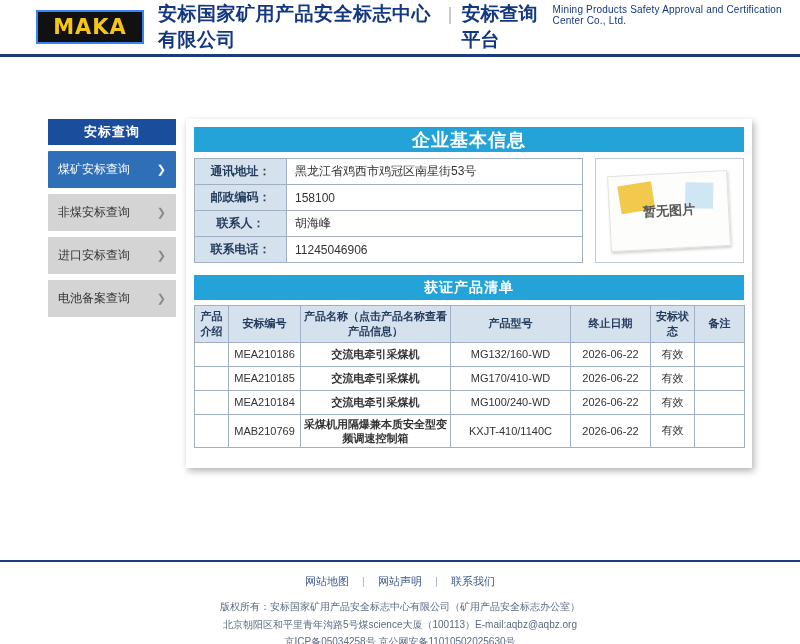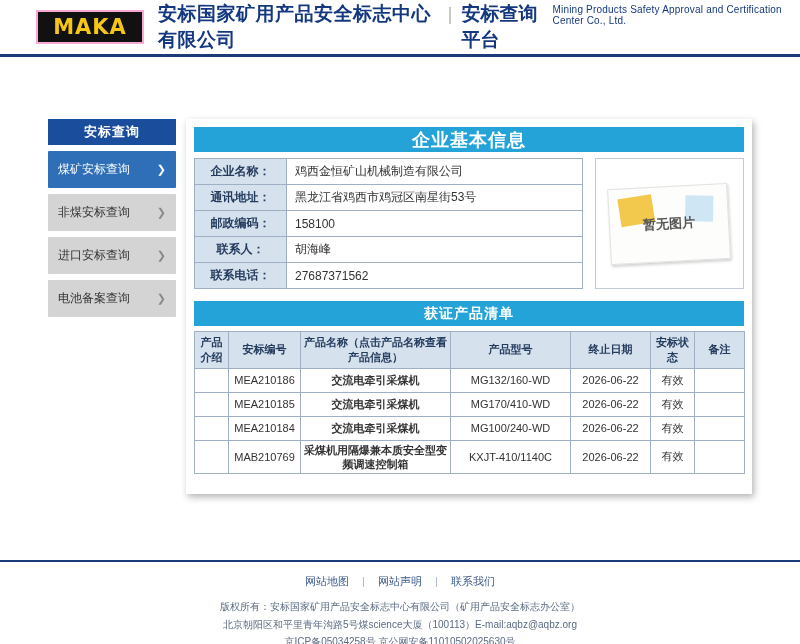--- a/index.html
+++ b/index.html
@@ -24,21 +24,21 @@
     background: #ffffff;
     border-bottom: 3px solid #1b3c78;
     display: flex;
     align-items: center;
     padding-left: 36px;
   }
   .logo {
     width: 108px;
     height: 34px;
     background: #111111;
-    border: 2px solid #f9a8d4;
+    border: 2px solid #3b82f6;
     display: flex;
     align-items: center;
     justify-content: center;
     margin-right: 14px;
     flex: none;
   }
   .logo-text {
     color: #f5c518;
     font-weight: bold;
     font-size: 21px;
@@ -337,39 +337,35 @@
       </div>
     </div>
 
     <div class="content">
 
       <div class="panel-title">企业基本信息</div>
 
       <div class="info-area">
         <table class="info-table">
           <tbody>
-            <tr>
-              <td class="info-label">企业名称：</td>
-              <td class="info-value">鸡西金恒矿山机械制造有限公司</td>
-            </tr>
             <tr>
               <td class="info-label">通讯地址：</td>
               <td class="info-value">黑龙江省鸡西市鸡冠区南星街53号</td>
             </tr>
             <tr>
               <td class="info-label">邮政编码：</td>
               <td class="info-value">158100</td>
             </tr>
             <tr>
               <td class="info-label">联系人：</td>
               <td class="info-value">胡海峰</td>
             </tr>
             <tr>
               <td class="info-label">联系电话：</td>
-              <td class="info-value">27687371562</td>
+              <td class="info-value">11245046906</td>
             </tr>
           </tbody>
         </table>
 
         <div class="photo-box">
           <div class="photo-ph">
             <span class="photo-text">暂无图片</span>
           </div>
         </div>
       </div>

